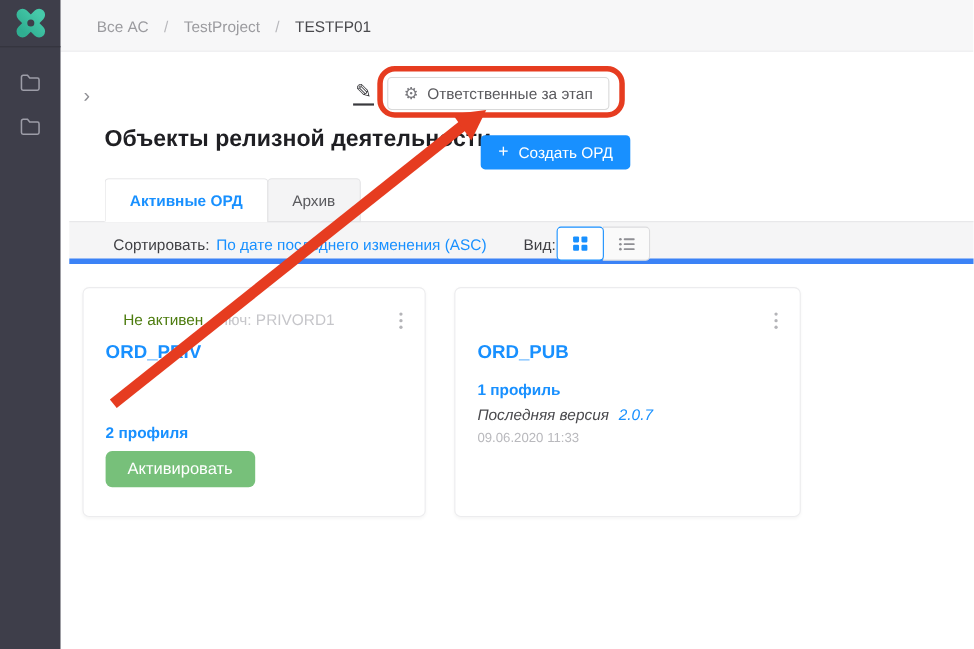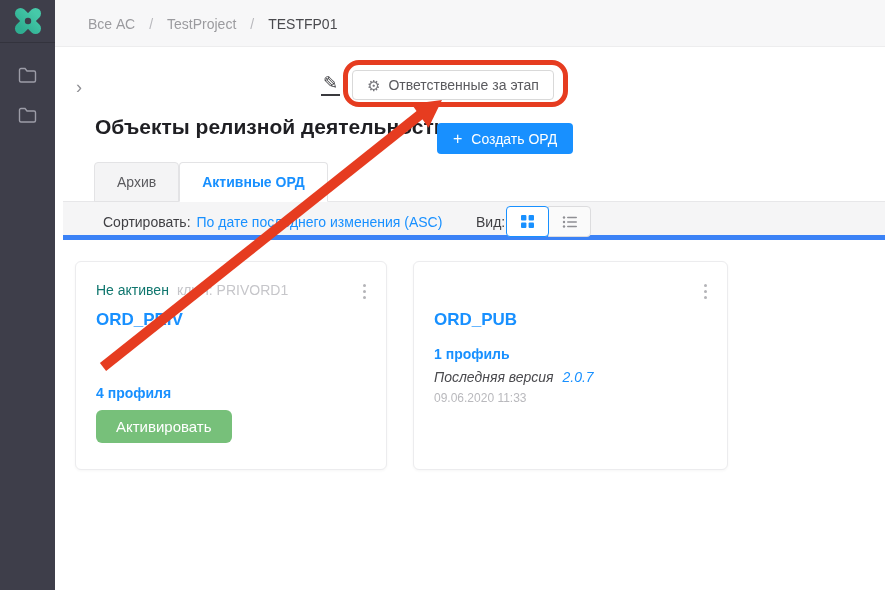--- a/index.html
+++ b/index.html
@@ -81,21 +81,21 @@
                       font-family:"Liberation Sans", sans-serif; }
   .search-box input::placeholder { color:#c0c0c4; }
 
   
   .card { position:absolute; top:261px; height:209px; background:#fff;
           border:1px solid #ececee; border-radius:6px; box-shadow:0 1px 3px rgba(0,0,0,0.04); }
   .card1 { left:75px;  width:312px; }
   .card2 { left:413px; width:315px; }
   .card-row { position:absolute; left:20px; top:20px; right:40px; display:flex; gap:8px;
               font-size:14px; white-space:nowrap; }
-  .status-red { color:#0f766e; }
+  .status-red { color:#4d7c0f;margin-left:16px; }
   .status-green { color:#7cc47f; }
   .key-text { color:#c6c6ca; }
   .kebab { position:absolute; right:16px; top:18px; display:flex; flex-direction:column;
            gap:3px; padding:4px; cursor:pointer; }
   .kebab i { width:3px; height:3px; border-radius:50%; background:#b4b4b8; display:block; }
   .card-name { position:absolute; left:20px; top:48px; font-size:17px; font-weight:bold;
                color:#1890ff; cursor:pointer; }
   .profiles { position:absolute; left:20px; font-size:14px; color:#1890ff; cursor:pointer;font-weight:bold; }
   .card1 .profiles { top:123px; }
   .card2 .profiles { top:84px; }
@@ -156,22 +156,22 @@
     <span>Ответственные за этап</span>
   </div>
 
   <div class="page-title">Объекты релизной деятельности</div>
   <button class="create-btn">
     <span class="plus">+</span>
     <span>Создать ОРД</span>
   </button>
 
   <div class="tabs">
+    <div class="tab active">Активные ОРД</div>
     <div class="tab inactive">Архив</div>
-    <div class="tab active">Активные ОРД</div>
   </div>
 
   <div class="toolbar">
     <div class="sort">
       <span class="sort-label">Сортировать:</span>
       <span class="sort-value">По дате последнего изменения (ASC)</span>
     </div>
     <div class="view-label">Вид:</div>
     <div class="view-group">
       <div class="view-btn grid">
@@ -206,21 +206,21 @@
         <span>ключ:</span>
         <span>PRIVORD1</span>
       </span>
     </div>
     <div class="kebab">
         <i></i>
         <i></i>
         <i></i>
       </div>
     <div class="card-name">ORD_PRIV</div>
-    <div class="profiles">4 профиля</div>
+    <div class="profiles">2 профиля</div>
     <button class="activate-btn">Активировать</button>
   </div>
 
   <div class="card card2">
     <div class="kebab">
         <i></i>
         <i></i>
         <i></i>
       </div>
     <div class="card-name">ORD_PUB</div>

